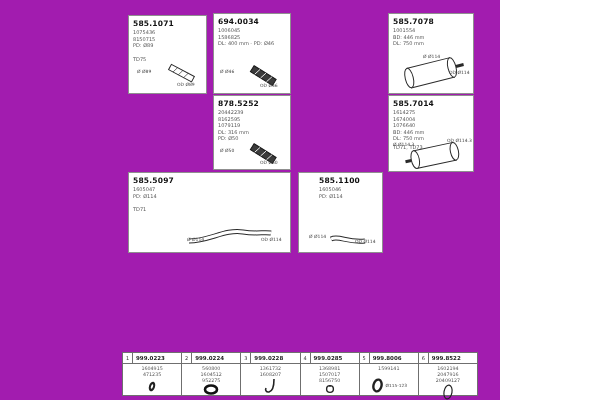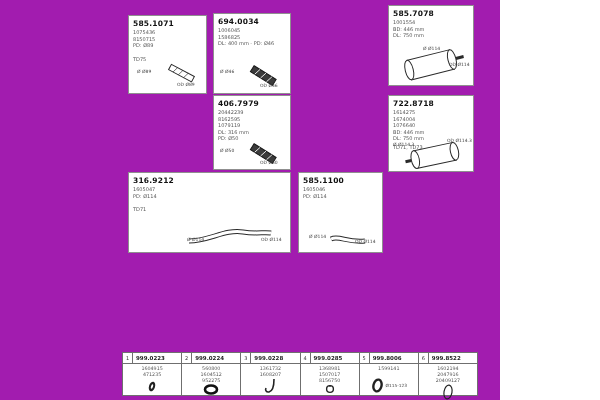--- a/index.html
+++ b/index.html
@@ -61,91 +61,91 @@
         <line x1="17" y1="10" x2="15" y2="17" stroke="#fff" stroke-width=".8"></line>
         <line x1="24" y1="10" x2="22" y2="17" stroke="#fff" stroke-width=".8"></line>
         <line x1="31" y1="10" x2="29" y2="17" stroke="#fff" stroke-width=".8"></line>
       </g>
     </svg>
     <span class="dlabel" style="left:6px;top:55px;">Ø Ø46</span>
     <span class="dlabel" style="left:46px;top:69px;">OD Ø46</span>
   </div>
 
 
-  <div class="pbox" style="left:388px;top:5px;width:86px;height:81px;">
+  <div class="pbox" style="left:388px;top:13px;width:86px;height:81px;">
     <div class="ptitle">585.7078</div>
     <div class="pcode">1001554</div>
     <div class="pcode">BD: 446 mm</div>
     <div class="pcode">DL: 750 mm</div>
     <svg class="diag" style="left:8px;top:36px;" width="74" height="42" viewBox="0 0 74 42">
       <g transform="rotate(-14 37 24)" stroke="#2a2a2a" fill="#fff">
         <rect x="12" y="12" width="44" height="20" stroke-width="1"></rect>
         <ellipse cx="56" cy="22" rx="4" ry="10" stroke-width="1"></ellipse>
         <ellipse cx="12" cy="22" rx="4" ry="10" stroke-width="1"></ellipse>
         <line x1="60" y1="22" x2="68" y2="22" stroke-width="3"></line>
       </g>
     </svg>
     <span class="dlabel" style="left:34px;top:40px;">Ø Ø114</span>
     <span class="dlabel" style="left:60px;top:56px;">OD Ø114</span>
   </div>
 
   <div class="pbox" style="left:213px;top:95px;width:78px;height:75px;">
-    <div class="ptitle">406.7979</div>
+    <div class="ptitle">878.5252</div>
     <div class="pcode">20442239</div>
     <div class="pcode">8162595</div>
     <div class="pcode">1079119</div>
     <div class="pcode">DL: 316 mm</div>
     <div class="pcode">PD: Ø50</div>
     <svg class="diag" style="left:26px;top:44px;" width="46" height="30" viewBox="0 0 46 30">
       <g transform="rotate(32 23 14)">
         <rect x="10" y="10" width="26" height="7" fill="#3b3b3b" stroke="#1a1a1a" stroke-width="1"></rect>
         <line x1="17" y1="10" x2="15" y2="17" stroke="#fff" stroke-width=".8"></line>
         <line x1="24" y1="10" x2="22" y2="17" stroke="#fff" stroke-width=".8"></line>
         <line x1="31" y1="10" x2="29" y2="17" stroke="#fff" stroke-width=".8"></line>
       </g>
     </svg>
     <span class="dlabel" style="left:6px;top:52px;">Ø Ø50</span>
     <span class="dlabel" style="left:46px;top:64px;">OD Ø50</span>
   </div>
 
 
   <div class="pbox" style="left:388px;top:95px;width:86px;height:77px;">
-    <div class="ptitle">722.8718</div>
+    <div class="ptitle">585.7014</div>
     <div class="pcode">1614275</div>
     <div class="pcode">1674004</div>
     <div class="pcode">1076640</div>
     <div class="pcode">BD: 446 mm</div>
     <div class="pcode">DL: 750 mm</div>
     <div class="pcode" style="margin-top:2px;">TD71, TD73</div>
     <svg class="diag" style="left:14px;top:40px;" width="68" height="36" viewBox="0 0 68 36">
       <g transform="rotate(-12 34 20)" stroke="#2a2a2a" fill="#fff">
         <rect x="12" y="10" width="40" height="18" stroke-width="1"></rect>
         <ellipse cx="52" cy="19" rx="4" ry="9" stroke-width="1"></ellipse>
         <ellipse cx="12" cy="19" rx="4" ry="9" stroke-width="1"></ellipse>
         <line x1="2" y1="19" x2="8" y2="19" stroke-width="3"></line>
       </g>
     </svg>
     <span class="dlabel" style="left:4px;top:46px;">Ø Ø114.3</span>
     <span class="dlabel" style="left:58px;top:42px;">OD Ø114.3</span>
   </div>
 
   <div class="pbox" style="left:128px;top:172px;width:163px;height:81px;">
-    <div class="ptitle">316.9212</div>
+    <div class="ptitle">585.5097</div>
     <div class="pcode">1605047</div>
     <div class="pcode">PD: Ø114</div>
     <div class="pnote">TD71</div>
     <svg class="diag" style="left:52px;top:52px;" width="96" height="22" viewBox="0 0 96 22">
       <path d="M8,16 C28,16 44,4 62,7 C74,9 84,7 90,8" stroke="#2a2a2a" stroke-width="5" fill="none"></path>
       <path d="M8,16 C28,16 44,4 62,7 C74,9 84,7 90,8" stroke="#fff" stroke-width="3" fill="none"></path>
     </svg>
     <span class="dlabel" style="left:58px;top:64px;">Ø Ø114</span>
     <span class="dlabel" style="left:132px;top:64px;">OD Ø114</span>
   </div>
 
-  <div class="pbox" style="left:298px;top:172px;width:85px;height:81px;">
+  <div class="pbox" style="left:298px;top:172px;width:85px;height:81px;padding-left:16px;">
     <div class="ptitle">585.1100</div>
     <div class="pcode">1605046</div>
     <div class="pcode">PD: Ø114</div>
     <svg class="diag" style="left:24px;top:58px;" width="50" height="18" viewBox="0 0 50 18">
       <path d="M8,8 C16,4 24,12 42,10" stroke="#2a2a2a" stroke-width="5" fill="none"></path>
       <path d="M8,8 C16,4 24,12 42,10" stroke="#fff" stroke-width="3" fill="none"></path>
     </svg>
     <span class="dlabel" style="left:10px;top:61px;">Ø Ø114</span>
     <span class="dlabel" style="left:56px;top:66px;">OD Ø114</span>
   </div>

